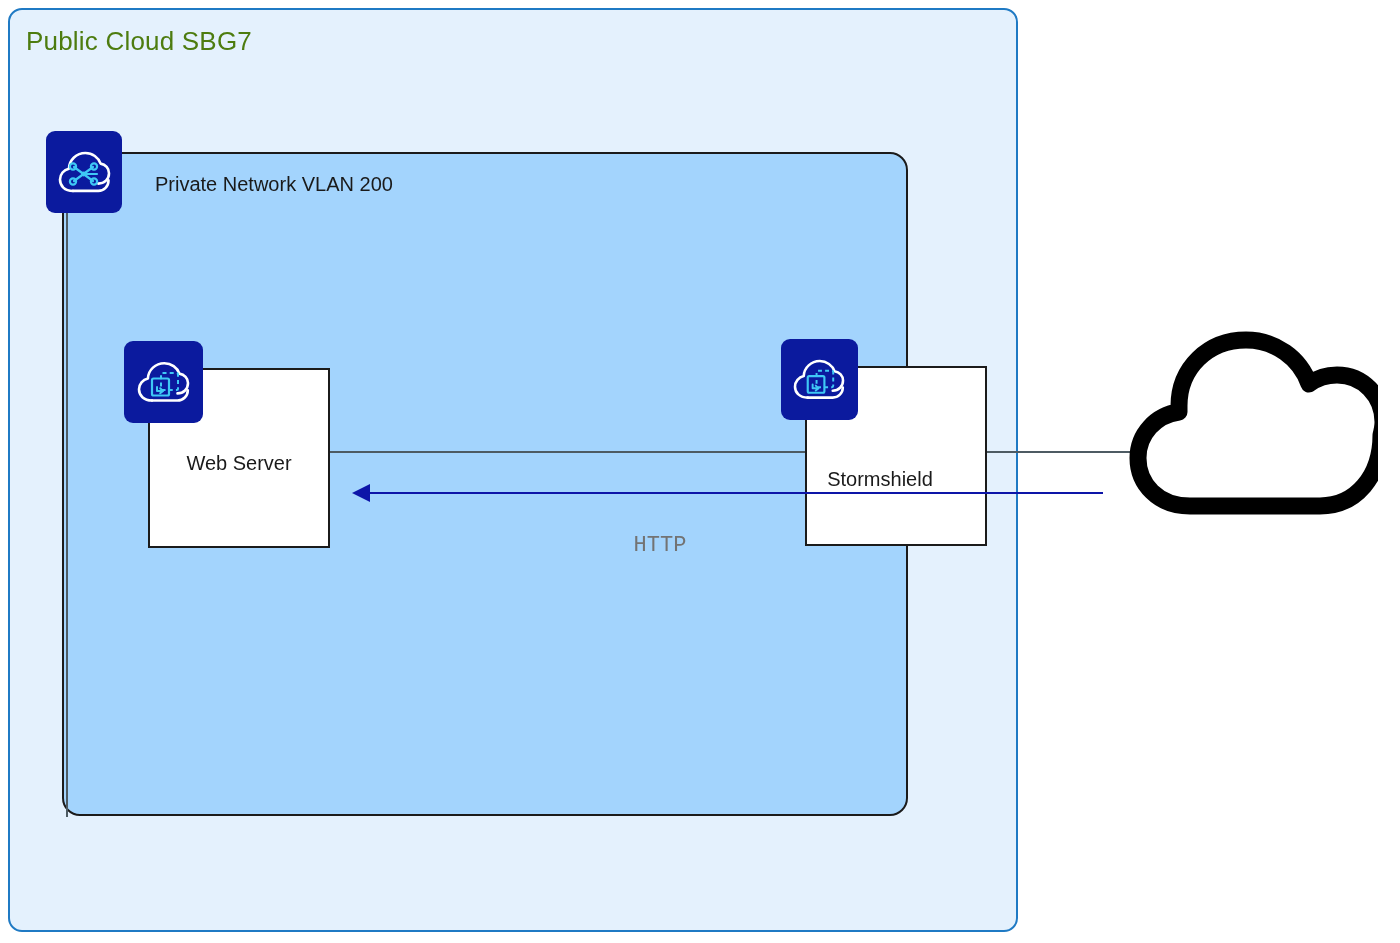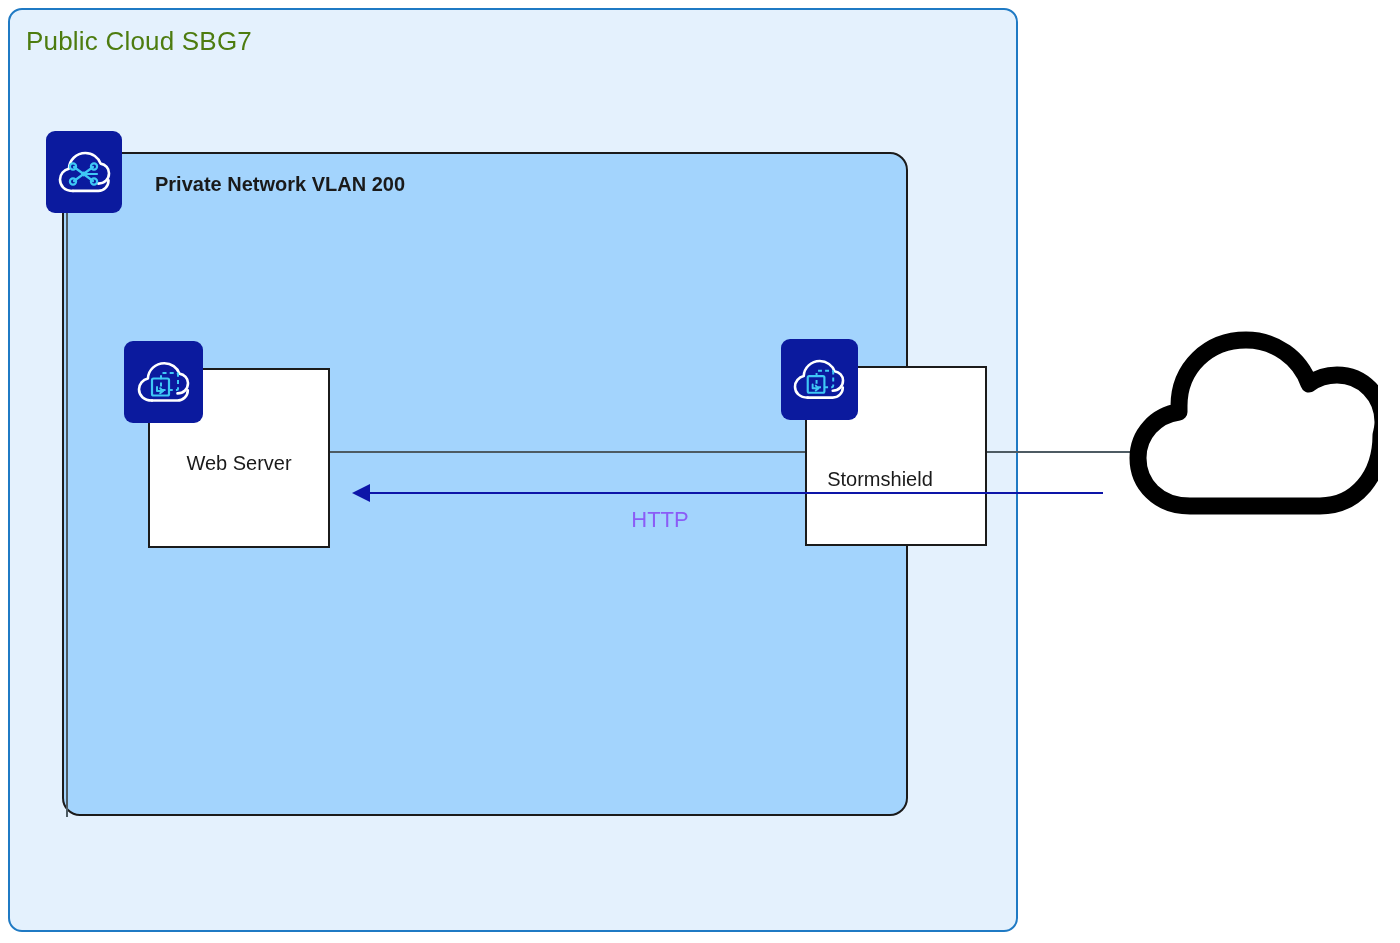--- a/index.html
+++ b/index.html
@@ -52,21 +52,20 @@
     border-radius: 18px;
     box-sizing: border-box;
   }
   .private-net-title {
     position: absolute;
     left: 155px;
     top: 173px;
     font-size: 20px;
     color: #1a1a1a;
     white-space: nowrap;
-    font-weight: bold;
   }
 
   
   .node-box {
     position: absolute;
     background: #ffffff;
     border: 2px solid #1b1b1b;
     box-sizing: border-box;
   }
   .node-label {
@@ -122,26 +121,27 @@
     top: 484px;
     width: 0;
     height: 0;
     border-top: 9px solid transparent;
     border-bottom: 9px solid transparent;
     border-right: 18px solid #0d15a8;
   }
   #http-label {
     position: absolute;
     left: 600px;
-    top: 507px;
+    top: 533px;
     width: 120px;
     text-align: center;
     font-size: 22px;
-    color: #8b5cf6;
-    white-space: nowrap;
+    color: #737373;
+    white-space: nowrap;
+    font-family: Liberation Mono, monospace;
   }
 
   
   #internet-cloud {
     position: absolute;
     left: 1128px;
     top: 328px;
     width: 250px;
     height: 190px;
   }

